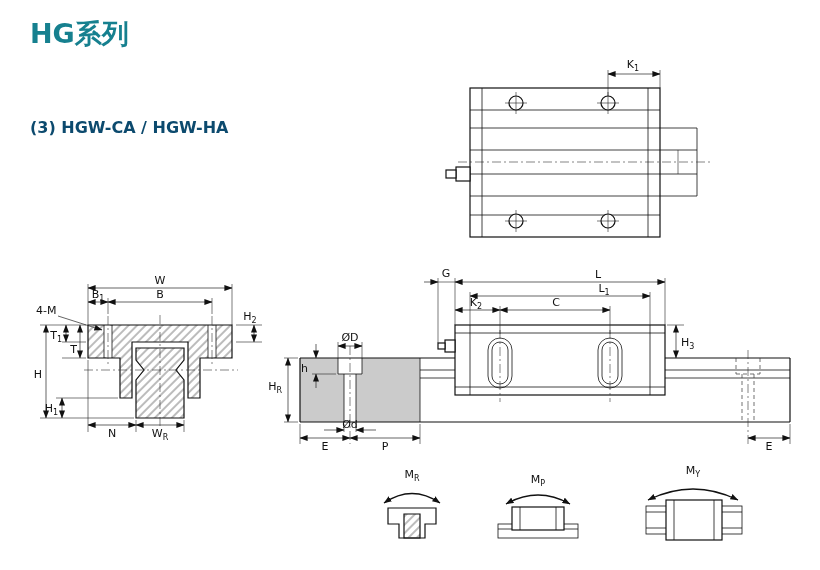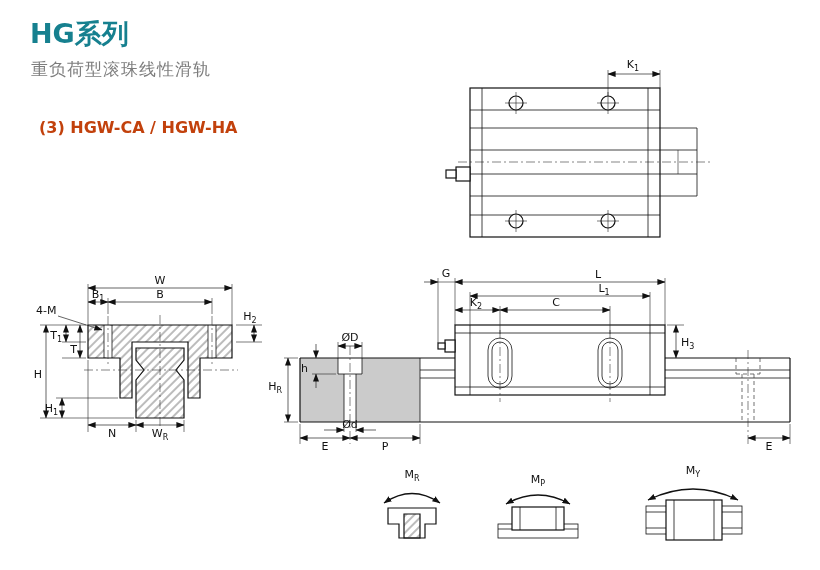--- a/index.html
+++ b/index.html
@@ -1,20 +1,20 @@
 <!DOCTYPE html>
 <html><head>
 <meta charset="utf-8">
 <style>
   html,body{margin:0;padding:0;background:#fff;}
   .page{position:relative;width:820px;height:570px;background:#fff;overflow:hidden;
         font-family:"DejaVu Sans",sans-serif;text-align:right;}
   .title{position:absolute;left:30px;top:16px;font-size:27px;font-weight:bold;color:#16808f;}
   .subtitle{position:absolute;left:31px;top:58px;font-size:17px;color:#7d7d7d;letter-spacing:1px;}
-  .section-label{position:absolute;left:30px;top:118px;font-size:16px;font-weight:bold;color:#c2410c;margin-left:9px;}
+  .section-label{position:absolute;left:30px;top:118px;font-size:16px;font-weight:bold;color:#0c4a6e;}
   svg{position:absolute;left:0;top:0;}
   svg text{font-family:"DejaVu Sans",sans-serif;}
   .dlab{font-size:11px;fill:#111;}
   .sub{font-size:8px;}
   .out{fill:none;stroke:#111;stroke-width:1.2;}
   .outw{fill:#fff;stroke:#111;stroke-width:1.2;}
   .thin{fill:none;stroke:#111;stroke-width:0.8;}
   .dim{fill:none;stroke:#222;stroke-width:0.7;marker-start:url(#arr);marker-end:url(#arr);}
   .lead{fill:none;stroke:#222;stroke-width:0.7;marker-end:url(#arr);}
   .ext{fill:none;stroke:#222;stroke-width:0.6;}
@@ -23,21 +23,20 @@
   .hatchfill{fill:url(#hatch);stroke:#111;stroke-width:1.2;}
   .grayfill{fill:#cbcbcb;stroke:none;}
   .arc{fill:none;stroke:#111;stroke-width:1.3;marker-start:url(#arr);marker-end:url(#arr);}
 </style>
 </head>
 <body>
 
 <div class="page">
 
   <div class="title" style="color: rgb(22, 128, 143);">HG系列</div>
-  <div class="subtitle">重负荷型滚珠线性滑轨</div>
   <div class="section-label">(3) HGW-CA / HGW-HA</div>
 
   <svg width="820" height="570" viewBox="0 0 820 570">
     <defs>
       <pattern id="hatch" patternUnits="userSpaceOnUse" width="6" height="6" patternTransform="rotate(45)">
         <line x1="3" y1="0" x2="3" y2="6" stroke="#6a6a6a" stroke-width="0.9"></line>
       </pattern>
       <marker id="arr" markerUnits="userSpaceOnUse" markerWidth="8" markerHeight="6" viewBox="0 0 8 6" refX="7.6" refY="3" orient="auto-start-reverse">
         <path d="M0,0 L8,3 L0,6 Z" fill="#111"></path>
       </marker>

